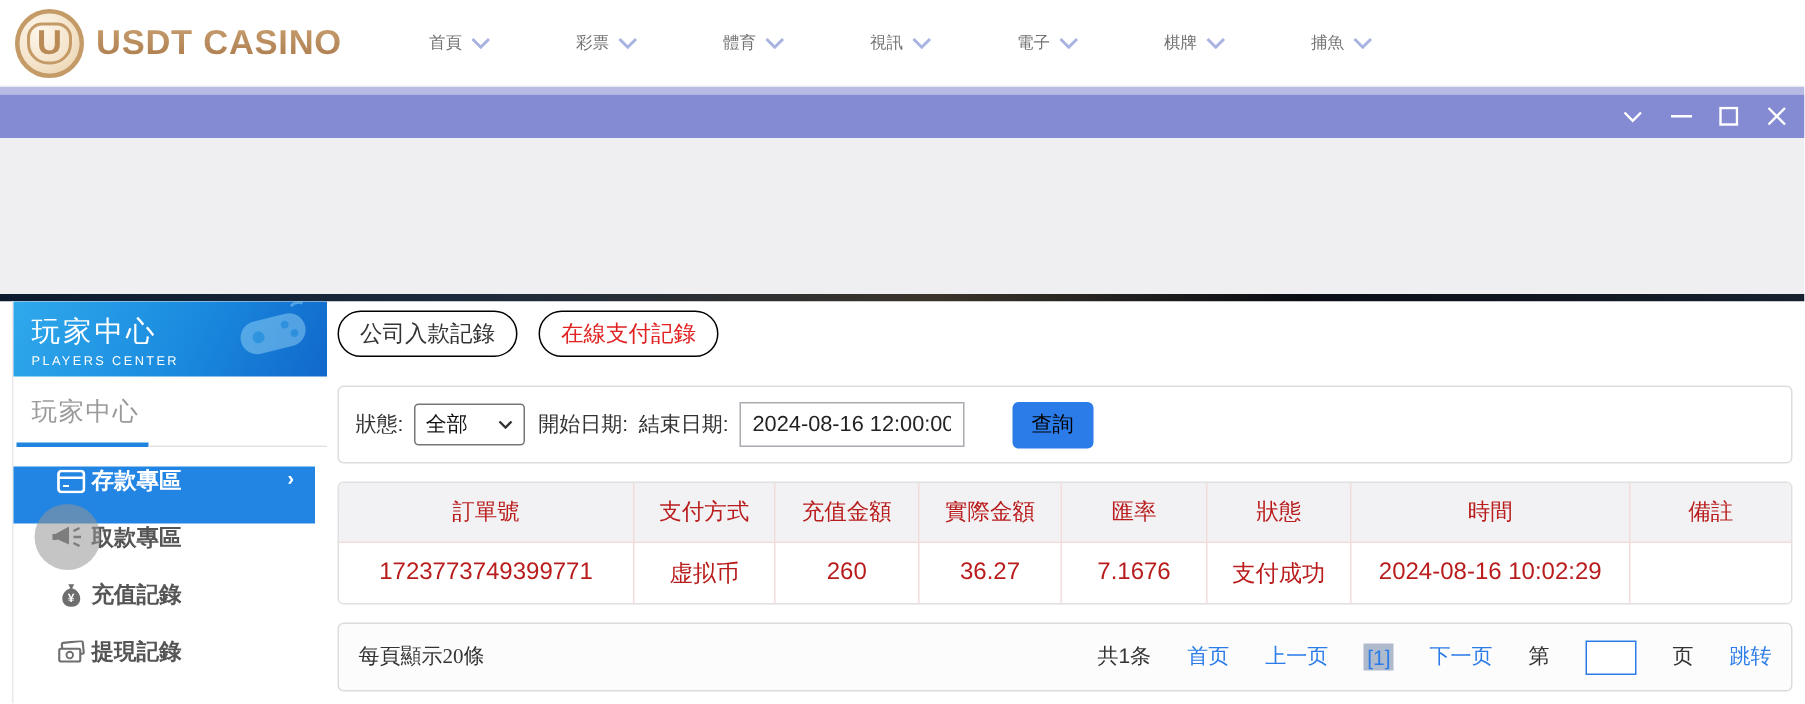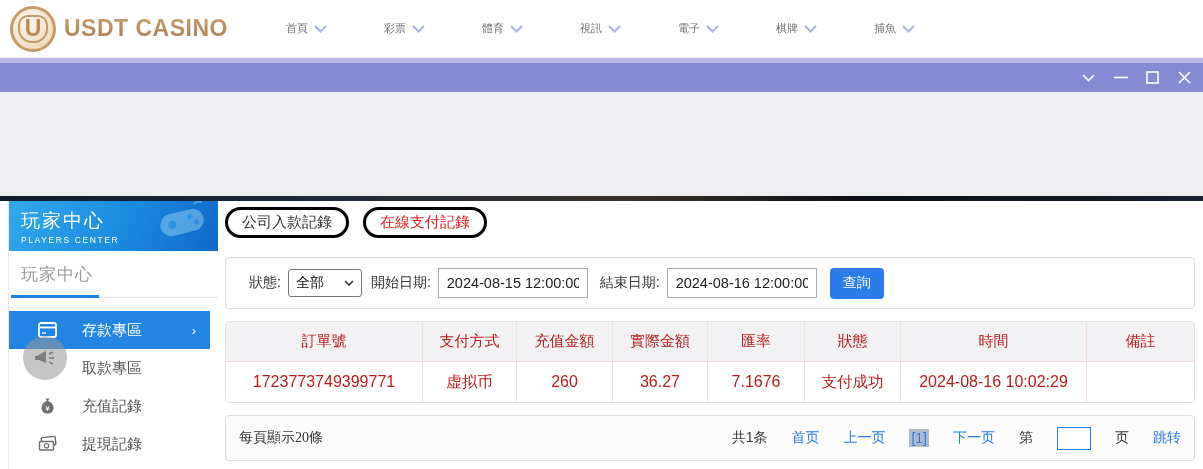--- a/index.html
+++ b/index.html
@@ -32,41 +32,41 @@
   .sidebar { position:absolute; left:8px; top:0; width:210px; height:268px; background:#fff; border-left:1px solid #e9e9e9; }
   .sb-header { height:50px; background:linear-gradient(115deg,#2fa9ec,#1a8ade 55%,#1168cb); color:#fff; padding:7px 0 0 12px; position:relative; overflow:hidden; }
   .sb-title { font-size:19px; letter-spacing:2px; }
   .sb-subtitle { font-size:8.5px; letter-spacing:1.6px; margin-top:1px; }
   .sb-gamepad { position:absolute; right:8px; top:4px; opacity:.45; transform:rotate(-14deg); }
   .sb-section { margin:12px 0 0 12px; font-size:17px; color:#9a9a9a; letter-spacing:1px; }
   .sb-underline { margin-top:9px; height:3px; position:relative; }
   .sb-underline .blue { position:absolute; left:2px; top:0; width:88px; height:3px; background:#2083dd; }
   .sb-underline .gray { position:absolute; left:90px; right:0; bottom:0; height:1px; background:#e3e3e3; }
   .sb-menu { margin-top:13px; }
-  .sb-item { height:38px; display:flex; align-items:center; padding-left:28px; gap:25px; font-size:15px; color:#555; cursor:pointer; position:relative; }
+  .sb-item { height:38px; display:flex; align-items:flex-start; padding-left:28px; gap:4px; font-size:15px; color:#555; cursor:pointer; position:relative;font-weight:bold; }
   .sb-item.active { background:#2285e3; color:#fff; margin-right:8px; }
   .sb-item.active .arrow { position:absolute; right:14px; font-size:13px; color:#fff; }
   .sb-item .mi { width:20px; height:20px; display:flex; align-items:center; justify-content:center; }
 
   
   .float-circle { position:absolute; width:44px; height:44px; border-radius:50%; display:flex; align-items:center; justify-content:center; }
   .fc-left { left:23px; top:135px; background:rgba(150,150,150,.55); }
   .fc-right { left:1136px; top:134px; background:rgba(170,170,170,.55); cursor:pointer; }
 
   
   .main { position:absolute; left:225px; top:6px; width:970px; }
   .tabs { display:flex; gap:14px; }
-  .tab { height:31px; border:3px solid #000000; border-radius:16px; background:#fff; display:flex; align-items:center; padding:0 14px; font-size:15px; color:#333; cursor:pointer; }
+  .tab { height:31px; border:1px solid #000000; border-radius:16px; background:#fff; display:flex; align-items:center; padding:0 14px; font-size:15px; color:#333; cursor:pointer; }
   .tab.active { color:#e02222; }
 
-  .filterbox { margin-top:19px; height:52px; border:1px solid #ddd; border-radius:4px; display:flex; align-items:center; padding-left:23px; }
+  .filterbox { margin-top:19px; height:52px; border:1px solid #ddd; border-radius:4px; display:flex; align-items:center; padding-left:11px; }
   .f-label { font-size:14px; color:#333; margin-right:7px; }
   .f-select { width:74px; height:28px; border:1px solid #767676; border-radius:3px; display:flex; align-items:center; justify-content:space-between; padding:0 7px; font-size:14px; color:#111; cursor:pointer; background:#fff; margin-right:9px; }
   .f-input { width:150px; height:30px; border:1px solid #ababb2; font-size:14.5px; color:#222; padding:0 8px; font-family:"Liberation Sans","DejaVu Sans",sans-serif; margin-right:12px; }
-  .btn-search { width:54px; height:31px; background:#2b7ce9; border:none; border-radius:4px; color:#ffffff; font-size:14px; margin-left:1px; cursor:pointer; }
+  .btn-search { width:54px; height:31px; background:#2b7ce9; border:none; border-radius:4px; color:#000000; font-size:14px; margin-left:20px; cursor:pointer; }
 
   .table { margin-top:12px; border:1px solid #e0e0e0; border-radius:4px; overflow:hidden; }
   .t-row { display:grid; grid-template-columns:196px 94px 96px 95px 97px 96px 186px 1fr; }
   .t-head { background:#f2f2f4; }
   .t-cell { height:40px; display:flex; align-items:center; justify-content:center; font-size:15px; color:#b91c1c; border-left:1px solid #f3dcdc; }
   .t-row .t-cell:first-child { border-left:none; }
   .t-head .t-cell { border-bottom:1px solid #f3dcdc; }
   .t-body .t-cell { background:#fff; font-size:15.5px; }
   .t-cell.num { font-size:16px; }
 
@@ -244,21 +244,20 @@
 
     <div class="filterbox">
       <span class="f-label">狀態:</span>
       <div class="f-select">
         <span>全部</span>
         <svg width="10" height="6" viewBox="0 0 10 6">
             <polyline points="1,1 5,5 9,1" fill="none" stroke="#333" stroke-width="1.6"></polyline>
           </svg>
       </div>
       <span class="f-label">開始日期:</span>
-      <input class="f-input" value="2024-08-15 12:00:00" style="">
       <span class="f-label">結束日期:</span>
       <input class="f-input" value="2024-08-16 12:00:00" style="">
       <button class="btn-search">查詢</button>
     </div>
 
     <div class="table">
       <div class="t-row t-head">
         <div class="t-cell">訂單號</div>
         <div class="t-cell">支付方式</div>
         <div class="t-cell">充值金額</div>

